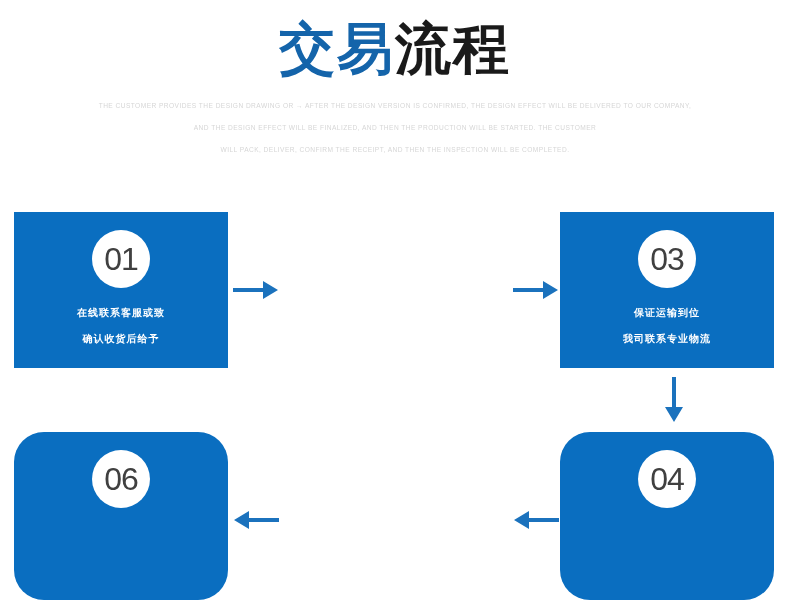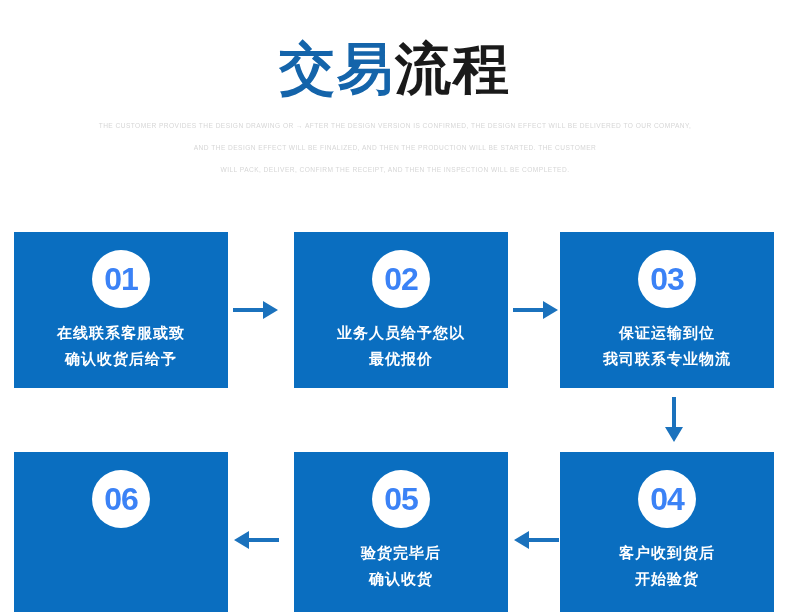--- a/index.html
+++ b/index.html
@@ -11,21 +11,20 @@
     height: 612px;
     background: #ffffff;
     font-family: "Liberation Sans", "DejaVu Sans", sans-serif;
     overflow: hidden;
     position: relative;
   }
   .page {
     position: relative;
     width: 790px;
     height: 492px;
-    margin-top: 20px;
   }
 
   
   .header {
     padding-top: 18px;
     text-align: center;
   }
   .title {
     font-size: 56px;
     font-weight: bold;
@@ -67,42 +66,42 @@
     position: absolute;
     top: 0;
     width: 214px;
     height: 156px;
     background: #0a6ec0;
     color: #ffffff;
     text-align: center;
     box-sizing: border-box;
     padding-top: 18px;
   }
-  .row-bottom .step { height: 168px; }
+  .row-bottom .step { height: 168px; border-radius: 30px; }
 
   .step.col-1 { left: 14px; }
   .step.col-2 { left: 294px; }
   .step.col-3 { left: 560px; }
 
   .badge {
     width: 58px;
     height: 58px;
     border-radius: 50%;
     background: #ffffff;
-    color: #3b82f6;
+    color: #404040;
     margin: 0 auto 12px auto;
     font-size: 32px;
-    font-weight: bold;
+    font-weight: normal;
     line-height: 58px;
     letter-spacing: -1px;
     font-family: "Liberation Sans", sans-serif;
   }
 
   .step-text {
-    font-size: 15px;
+    font-size: 10px;
     line-height: 26px;
     font-weight: bold;
     letter-spacing: 1px;
     font-family: "DejaVu Sans", "Liberation Sans", sans-serif;
   }
   .step-text span { display: block; }
 
   
   .arrow {
     position: absolute;
@@ -145,27 +144,20 @@
           <span>确认收货后给予</span>
         </div>
       </div>
 
       <div class="arrow arrow-right-1">
         <svg width="46" height="26" viewBox="0 0 46 26" aria-hidden="true">
           <path d="M0 11 H30 V4 L45 13 L30 22 V15 H0 Z" fill="#1b72bd"></path>
         </svg>
       </div>
 
-      <div class="step col-2">
-        <div class="badge">02</div>
-        <div class="step-text">
-          <span>业务人员给予您以</span>
-          <span>最优报价</span>
-        </div>
-      </div>
 
       <div class="arrow arrow-right-2">
         <svg width="46" height="26" viewBox="0 0 46 26" aria-hidden="true">
           <path d="M0 11 H30 V4 L45 13 L30 22 V15 H0 Z" fill="#1b72bd"></path>
         </svg>
       </div>
 
       <div class="step col-3">
         <div class="badge">03</div>
         <div class="step-text">
@@ -181,40 +173,29 @@
       <div class="step col-1">
         <div class="badge">06</div>
       </div>
 
       <div class="arrow arrow-left-2">
         <svg width="46" height="26" viewBox="0 0 46 26" aria-hidden="true">
           <path d="M46 11 H16 V4 L1 13 L16 22 V15 H46 Z" fill="#1b72bd"></path>
         </svg>
       </div>
 
-      <div class="step col-2">
-        <div class="badge">05</div>
-        <div class="step-text">
-          <span>验货完毕后</span>
-          <span>确认收货</span>
-        </div>
-      </div>
 
       <div class="arrow arrow-left-1">
         <svg width="46" height="26" viewBox="0 0 46 26" aria-hidden="true">
           <path d="M46 11 H16 V4 L1 13 L16 22 V15 H46 Z" fill="#1b72bd"></path>
         </svg>
       </div>
 
       <div class="step col-3">
         <div class="badge">04</div>
-        <div class="step-text">
-          <span>客户收到货后</span>
-          <span>开始验货</span>
-        </div>
       </div>
 
     </div>
   </div>
 
   <div class="arrow arrow-down-1">
     <svg width="26" height="46" viewBox="0 0 26 46" aria-hidden="true">
       <path d="M11 0 V30 H4 L13 45 L22 30 H15 V0 Z" fill="#1b72bd"></path>
     </svg>
   </div>

